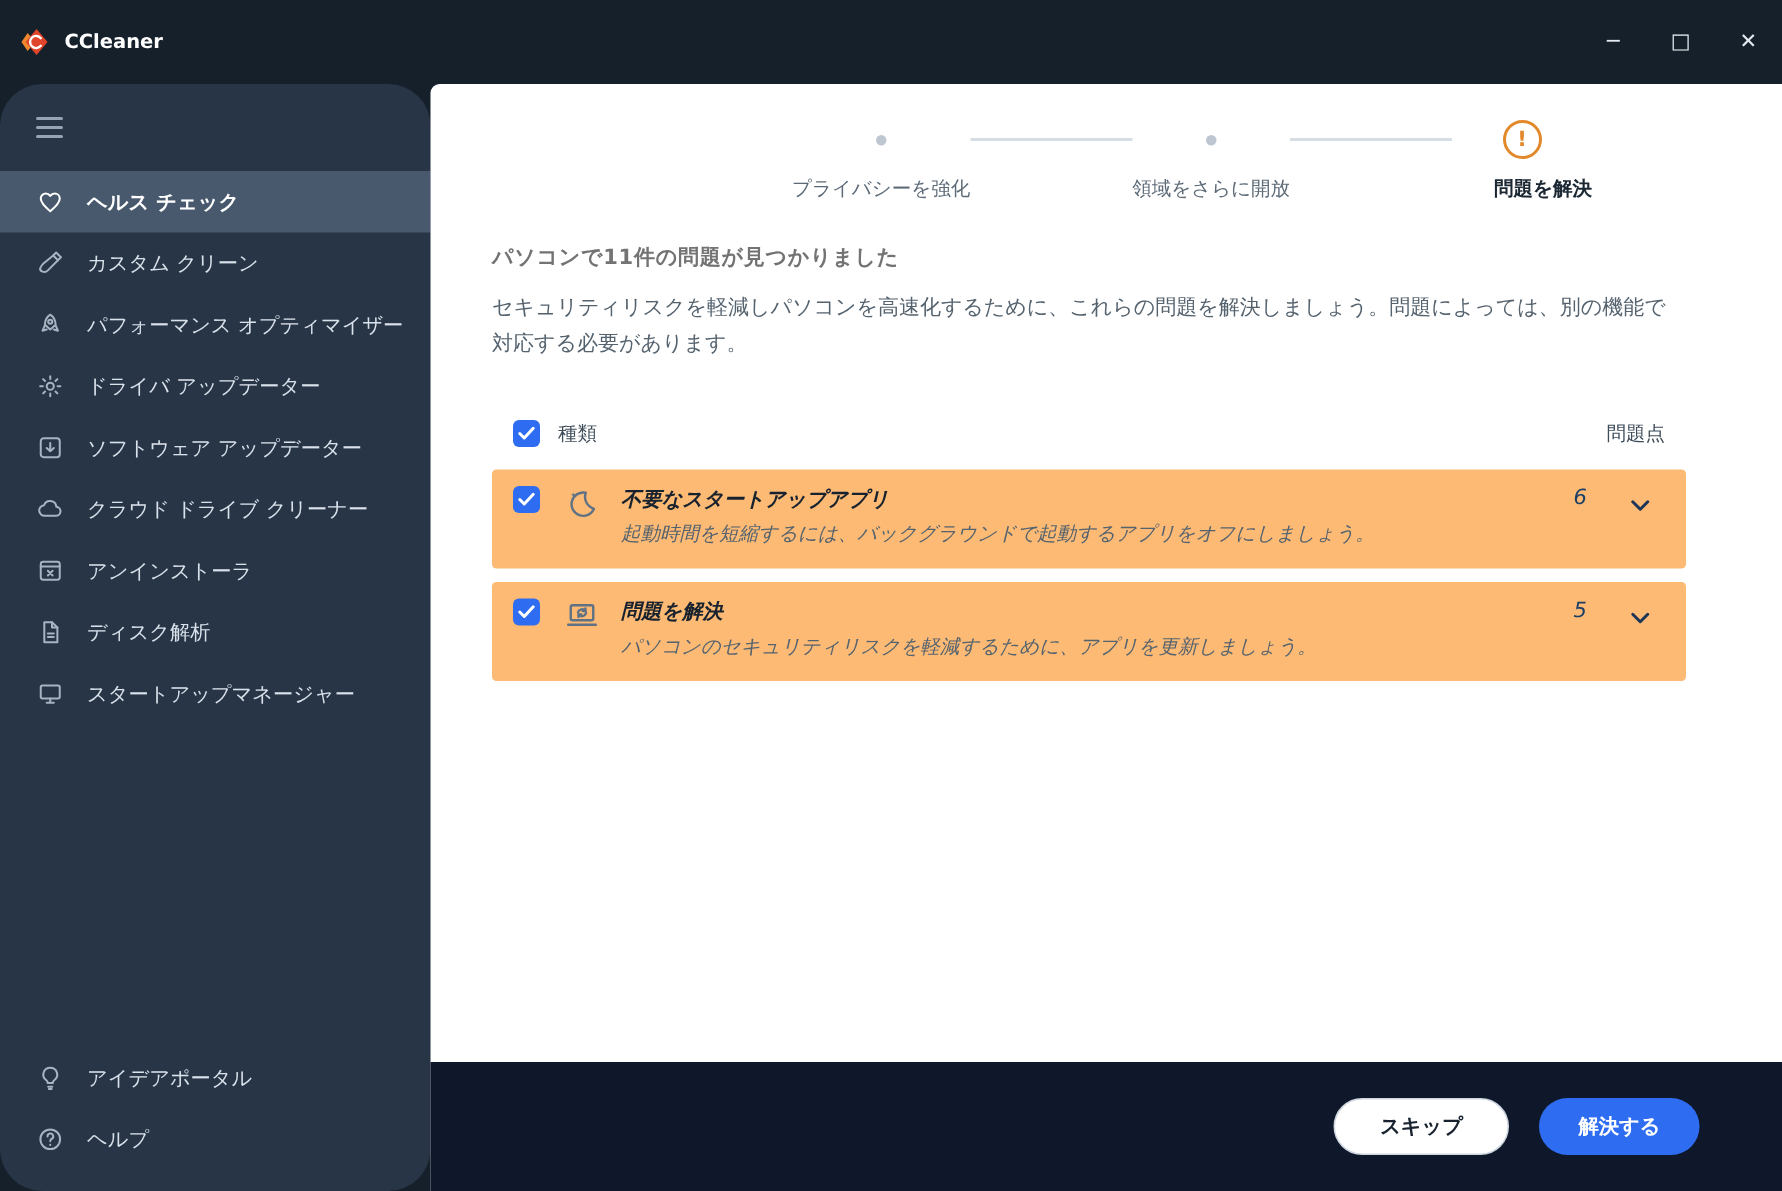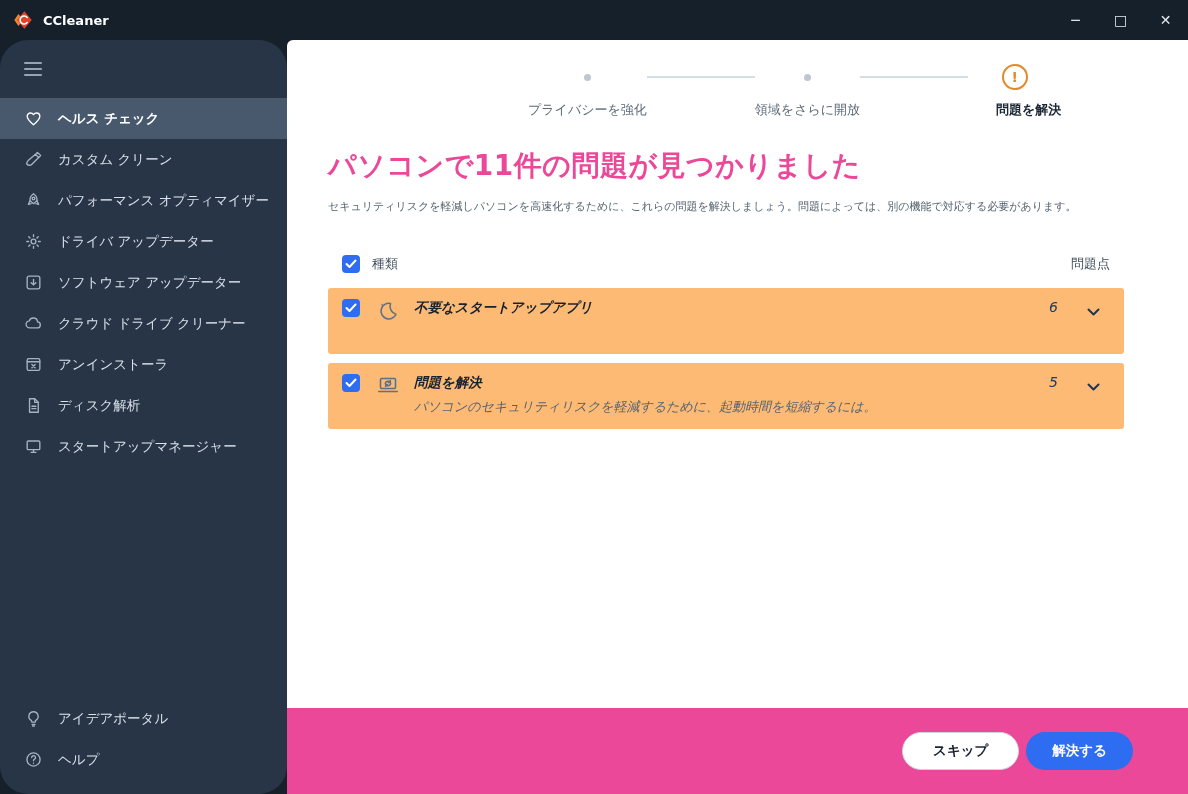--- a/index.html
+++ b/index.html
@@ -2,21 +2,21 @@
 <html><head>
 <meta charset="utf-8">
 <style>
   * { margin:0; padding:0; box-sizing:border-box; }
   html,body { width:1188px; height:794px; overflow:hidden; }
   body { font-family:"DejaVu Sans","Liberation Sans",sans-serif; background:#15202b; }
 
   .window { width:1188px; height:794px; display:flex; flex-direction:column; overflow:hidden; }
 
   
-  .titlebar { height:40px; flex:none; background:#15202b; display:flex; align-items:center; justify-content:space-between; padding-left:12px; }
+  .titlebar { height:56px; flex:none; background:#15202b; display:flex; align-items:center; justify-content:space-between; padding-left:12px; }
   .tb-left { display:flex; align-items:center; gap:9px; }
   .app-title { color:#ffffff; font-size:13px; font-weight:bold; }
   .win-controls { display:flex; height:40px; }
   .win-btn { width:45px; height:40px; display:flex; align-items:center; justify-content:center; color:#e6ebf1; font-size:14px; cursor:default; }
 
   
   .body { flex:1; display:flex; min-height:0; }
 
   
   .sidebar { width:287px; flex:none; background:#273547; display:flex; flex-direction:column;border-radius:28px; }
@@ -36,40 +36,40 @@
   .stepper { display:flex; margin-left:200px; }
   .step { display:flex; flex-direction:column; align-items:center; }
   .step .marker { height:26px; display:flex; align-items:center; justify-content:center; }
   .dot { width:7px; height:7px; border-radius:50%; background:#bec7d1; }
   .connector { width:108px; height:2px; background:#d7dde4; margin-top:12px; flex:none; }
   .step-label { margin-top:11px; font-size:13px; color:#5c6a77; white-space:nowrap; }
   .step.current .step-label { color:#1b2733; font-weight:bold;padding-left:28px; }
   .warn-circle { width:26px; height:26px; border:2px solid #e2892b; border-radius:50%; color:#e2892b; font-weight:bold; font-size:14px; display:flex; align-items:center; justify-content:center; background:#fff; }
 
   
-  .page-title { font-size:28px; font-weight:bold; color:#ec4899; margin-top:28px; letter-spacing:.5px; }
-  .page-sub { margin-top:13px; font-size:11px; line-height:1.7; color:#55636f; max-width:812px; }
+  .page-title { font-size:14px; font-weight:bold; color:#737373; margin-top:28px; letter-spacing:.5px; }
+  .page-sub { margin-top:13px; font-size:14px; line-height:1.7; color:#55636f; max-width:812px; }
 
   
   .table-head { display:flex; align-items:center; margin-top:32px; padding:0 14px; height:30px; }
   .type-label { margin-left:12px; font-size:13px; color:#3e4c5a; }
   .score-label { margin-left:auto; font-size:13px; color:#3e4c5a; }
 
   .checkbox { width:18px; height:18px; border-radius:4px; background:#2e6cf1; display:flex; align-items:center; justify-content:center; flex:none; cursor:default; }
 
   .issue-row { display:flex; align-items:flex-start; background:#fdba74; border-radius:3px; min-height:66px; padding:11px 18px 11px 14px; margin-top:9px;font-style:italic; }
   .row-icon { width:26px; margin:0 13px 0 15px; color:#5f7184; flex:none; display:flex; align-items:center; justify-content:center; }
   .row-text { flex:1; min-width:0; padding-right:20px; }
   .row-title { font-size:13.5px; font-weight:bold; color:#17222e; margin-bottom:5px; }
   .row-desc { font-size:13px; color:#55636f; line-height:1.55; max-width:600px; }
   .row-score { font-size:14px; color:#1c3e66; margin-right:22px; }
   .chev { width:26px; height:26px; display:flex; align-items:center; justify-content:center; cursor:default; }
 
   
-  .footer { height:86px; flex:none; background:#ec4899; display:flex; align-items:center; justify-content:flex-end; padding-right:55px; gap:7px; }
+  .footer { height:86px; flex:none; background:#0f172a; display:flex; align-items:center; justify-content:flex-end; padding-right:55px; gap:20px; }
   .btn { height:38px; border-radius:19px; font-size:13.5px; font-weight:bold; font-family:inherit; cursor:default; }
   .btn-skip { padding:0 30px; background:#ffffff; border:1px solid #cdd5de; color:#17222e; }
   .btn-solve { padding:0 26px; background:#2e6cf1; border:none; color:#ffffff; }
 
   svg { display:block; }
 </style>
 </head>
 <body>
 
 <div class="window">
@@ -255,20 +255,21 @@
               </svg>
           </span>
           <span class="row-icon">
             <svg width="24" height="24" viewBox="0 0 24 24" fill="none" stroke="currentColor" stroke-width="1.6" stroke-linecap="round" stroke-linejoin="round">
                 <path d="M14.5 4.5a7.8 7.8 0 1 0 5.5 10.7 8.3 8.3 0 0 1-5.5-10.7z"></path>
                 <path d="M6.2 4.2l.4 1.3 1.3.4-1.3.4-.4 1.3-.4-1.3-1.3-.4 1.3-.4z" fill="currentColor" stroke="none"></path>
               </svg>
           </span>
           <span class="row-text">
             <div class="row-title">不要なスタートアップアプリ</div>
+            <div class="row-desc">起動時間を短縮するには、バックグラウンドで起動するアプリをオフにしましょう。</div>
           </span>
           <span class="row-score">6</span>
           <span class="chev">
             <svg width="13" height="8" viewBox="0 0 13 8">
                 <path d="M1.5 1.5l5 5 5-5" fill="none" stroke="#1d3557" stroke-width="2" stroke-linecap="round" stroke-linejoin="round"></path>
               </svg>
           </span>
         </div>
 
         <div class="issue-row">
@@ -280,21 +281,21 @@
           <span class="row-icon">
             <svg width="24" height="24" viewBox="0 0 24 24" fill="none" stroke="currentColor" stroke-width="1.6" stroke-linecap="round" stroke-linejoin="round">
                 <rect x="4.5" y="4.5" width="15" height="10" rx="1.2"></rect>
                 <path d="M2.8 17.5h18.4"></path>
                 <path d="M9.3 9.2a2.9 2.9 0 0 1 5-.9M14.7 9.8a2.9 2.9 0 0 1-5 .9"></path>
                 <path d="M14.3 6.6v1.8h-1.8M9.7 12.4v-1.8h1.8"></path>
               </svg>
           </span>
           <span class="row-text">
             <div class="row-title">問題を解決</div>
-            <div class="row-desc">パソコンのセキュリティリスクを軽減するために、起動時間を短縮するには。</div>
+            <div class="row-desc">パソコンのセキュリティリスクを軽減するために、アプリを更新しましょう。</div>
           </span>
           <span class="row-score">5</span>
           <span class="chev">
             <svg width="13" height="8" viewBox="0 0 13 8">
                 <path d="M1.5 1.5l5 5 5-5" fill="none" stroke="#1d3557" stroke-width="2" stroke-linecap="round" stroke-linejoin="round"></path>
               </svg>
           </span>
         </div>
 
       </div>

